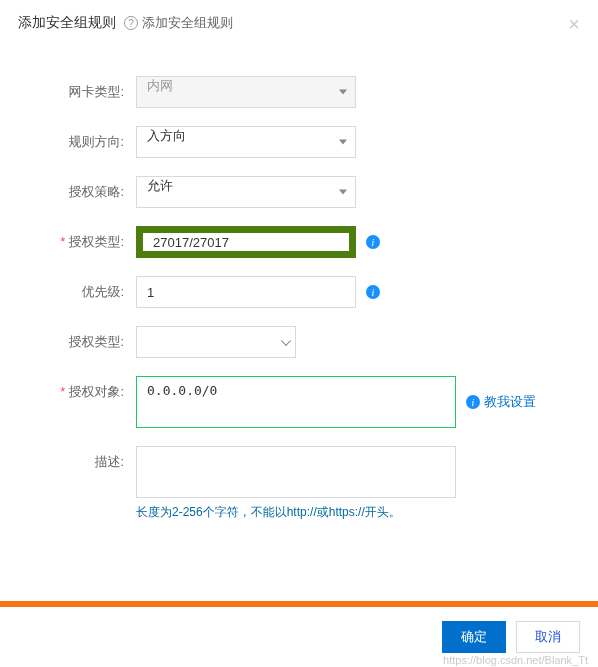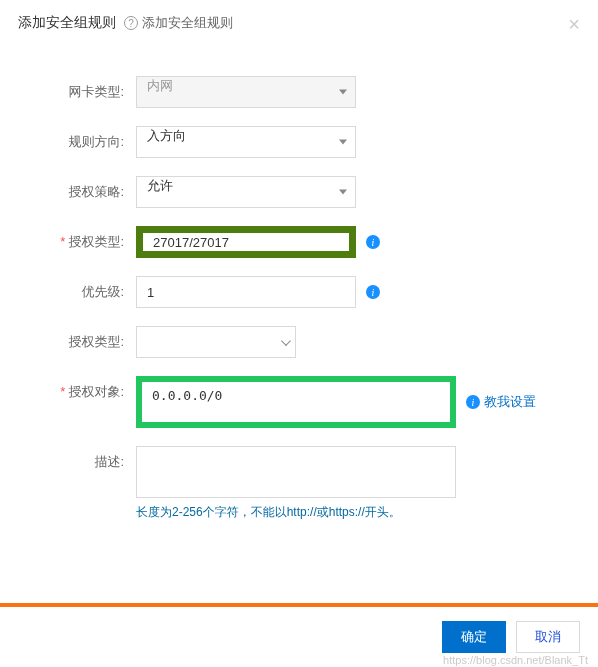--- a/index.html
+++ b/index.html
@@ -141,21 +141,21 @@
       width: 320px;
       height: 52px;
       border: 1px solid #d9d9d9;
       padding: 6px 10px;
       font-size: 13px;
       color: #333;
       outline: none;
       resize: none;
     }
     .textarea-box.highlighted {
-      border: 6px solid #22c55e;
+      border: 1px solid #22c55e;
     }
     .info-icon {
       display: inline-flex;
       align-items: center;
       justify-content: center;
       width: 14px;
       height: 14px;
       background: #1890ff;
       color: #fff;
       border-radius: 50%;
@@ -175,21 +175,21 @@
     .hint-text {
       font-size: 12px;
       color: #0369a1;
       margin-top: 6px;
     }
     .form-col {
       display: flex;
       flex-direction: column;
     }
     .modal-footer {
-      border-top: 4px solid #f97316;
+      border-top: 6px solid #f97316;
       padding: 14px 18px;
       display: flex;
       justify-content: flex-end;
       gap: 10px;
     }
     .btn {
       height: 32px;
       padding: 0 18px;
       font-size: 13px;
       border: 1px solid #d9d9d9;

